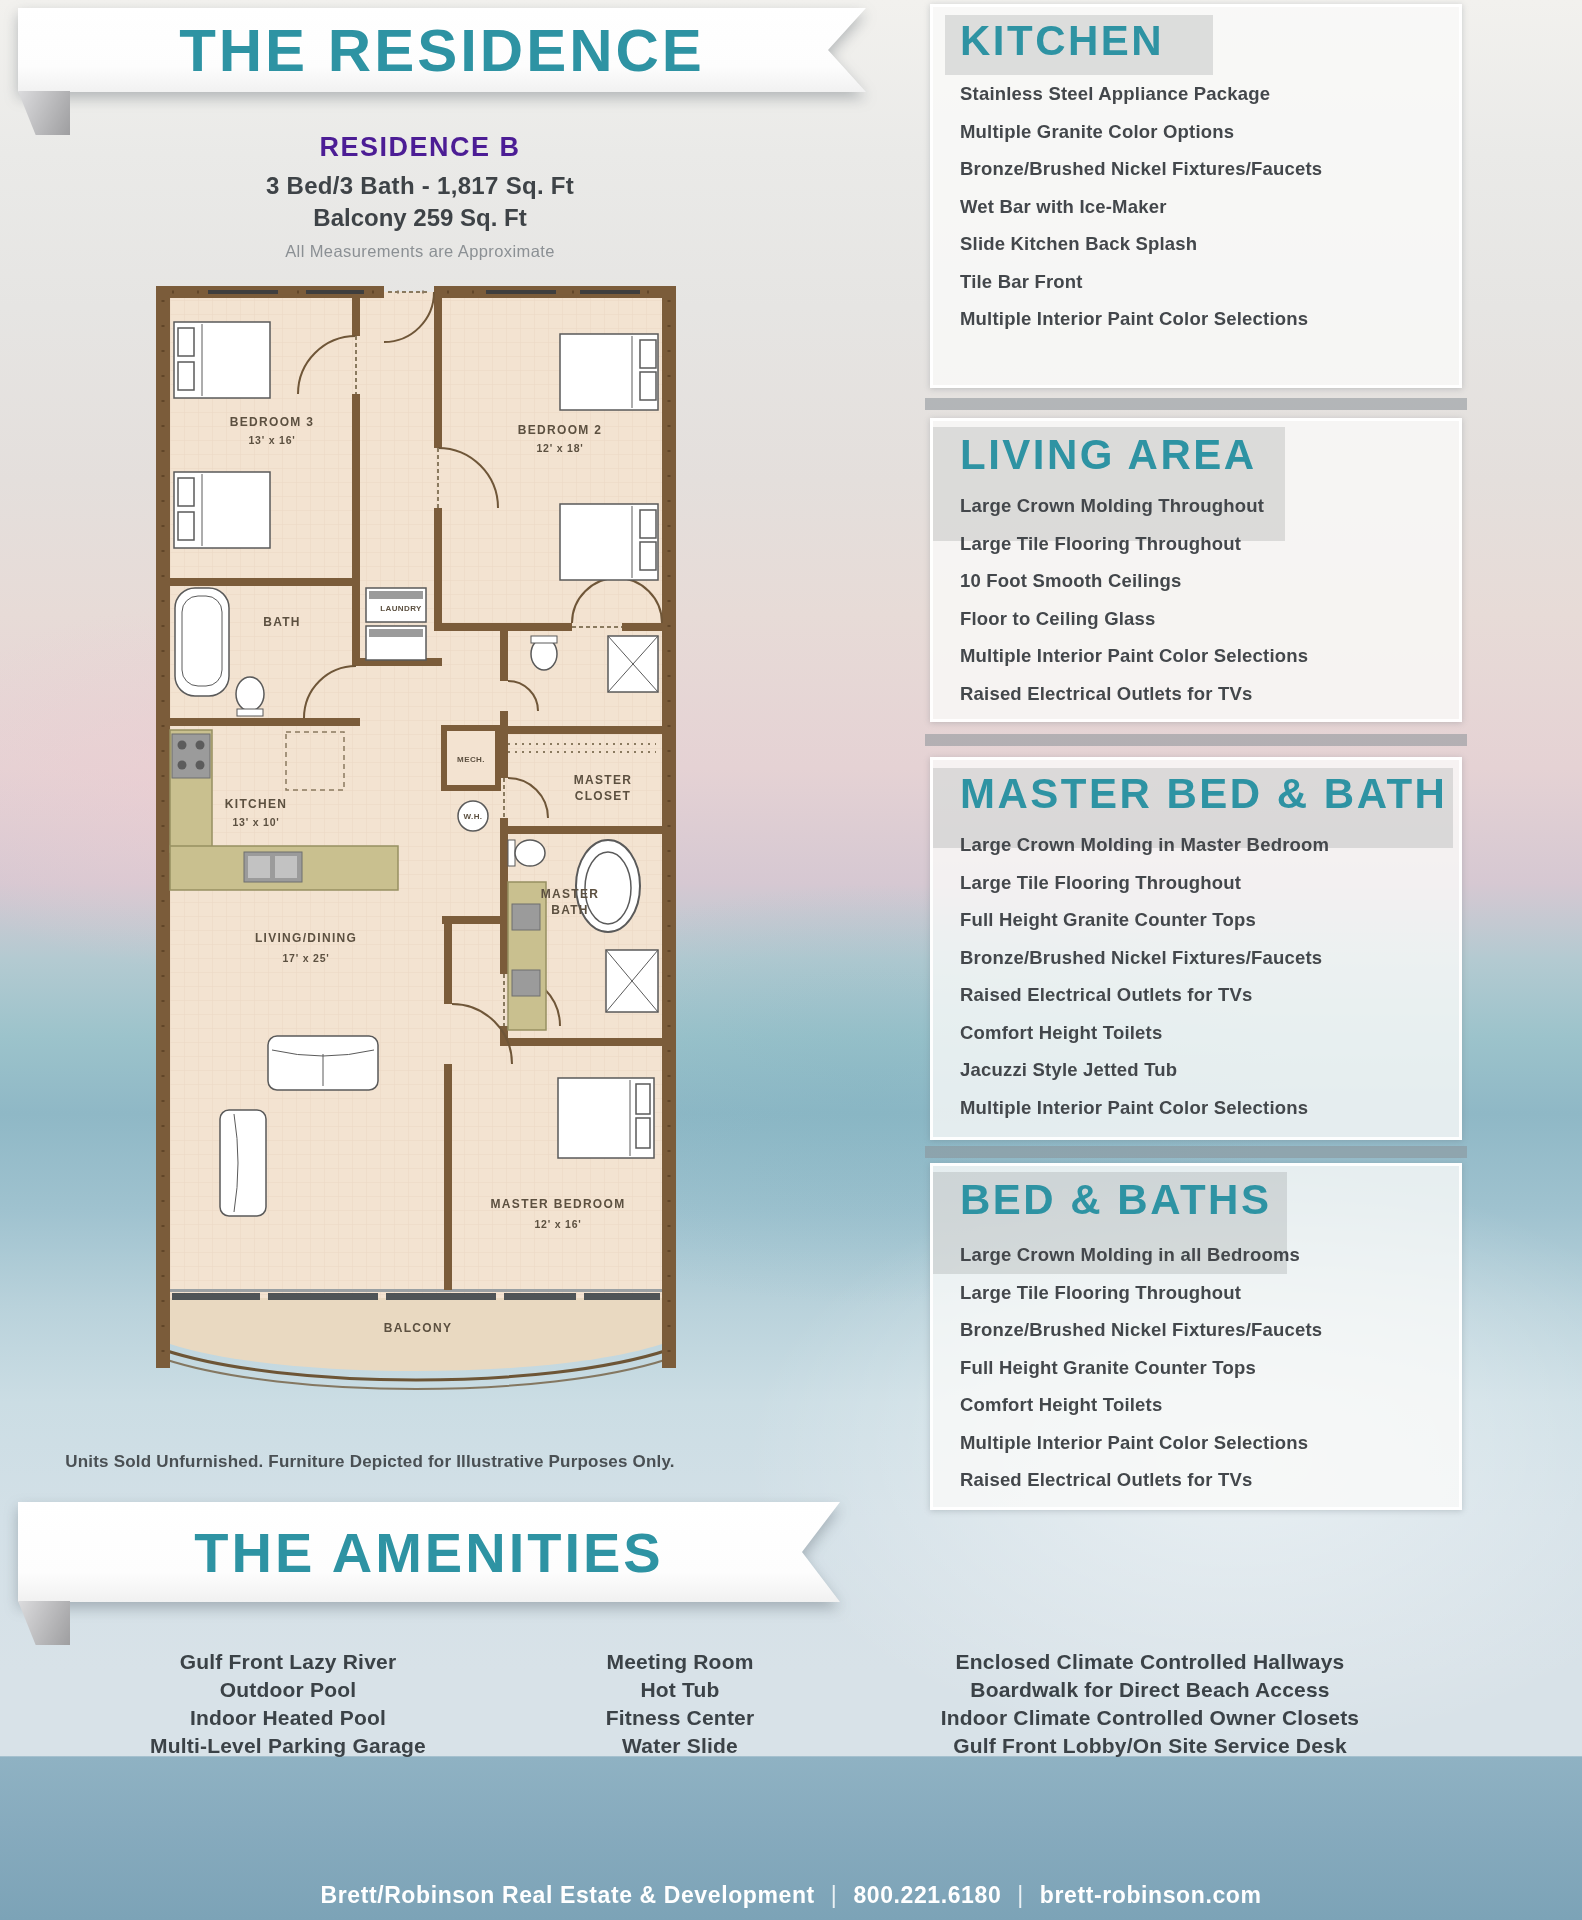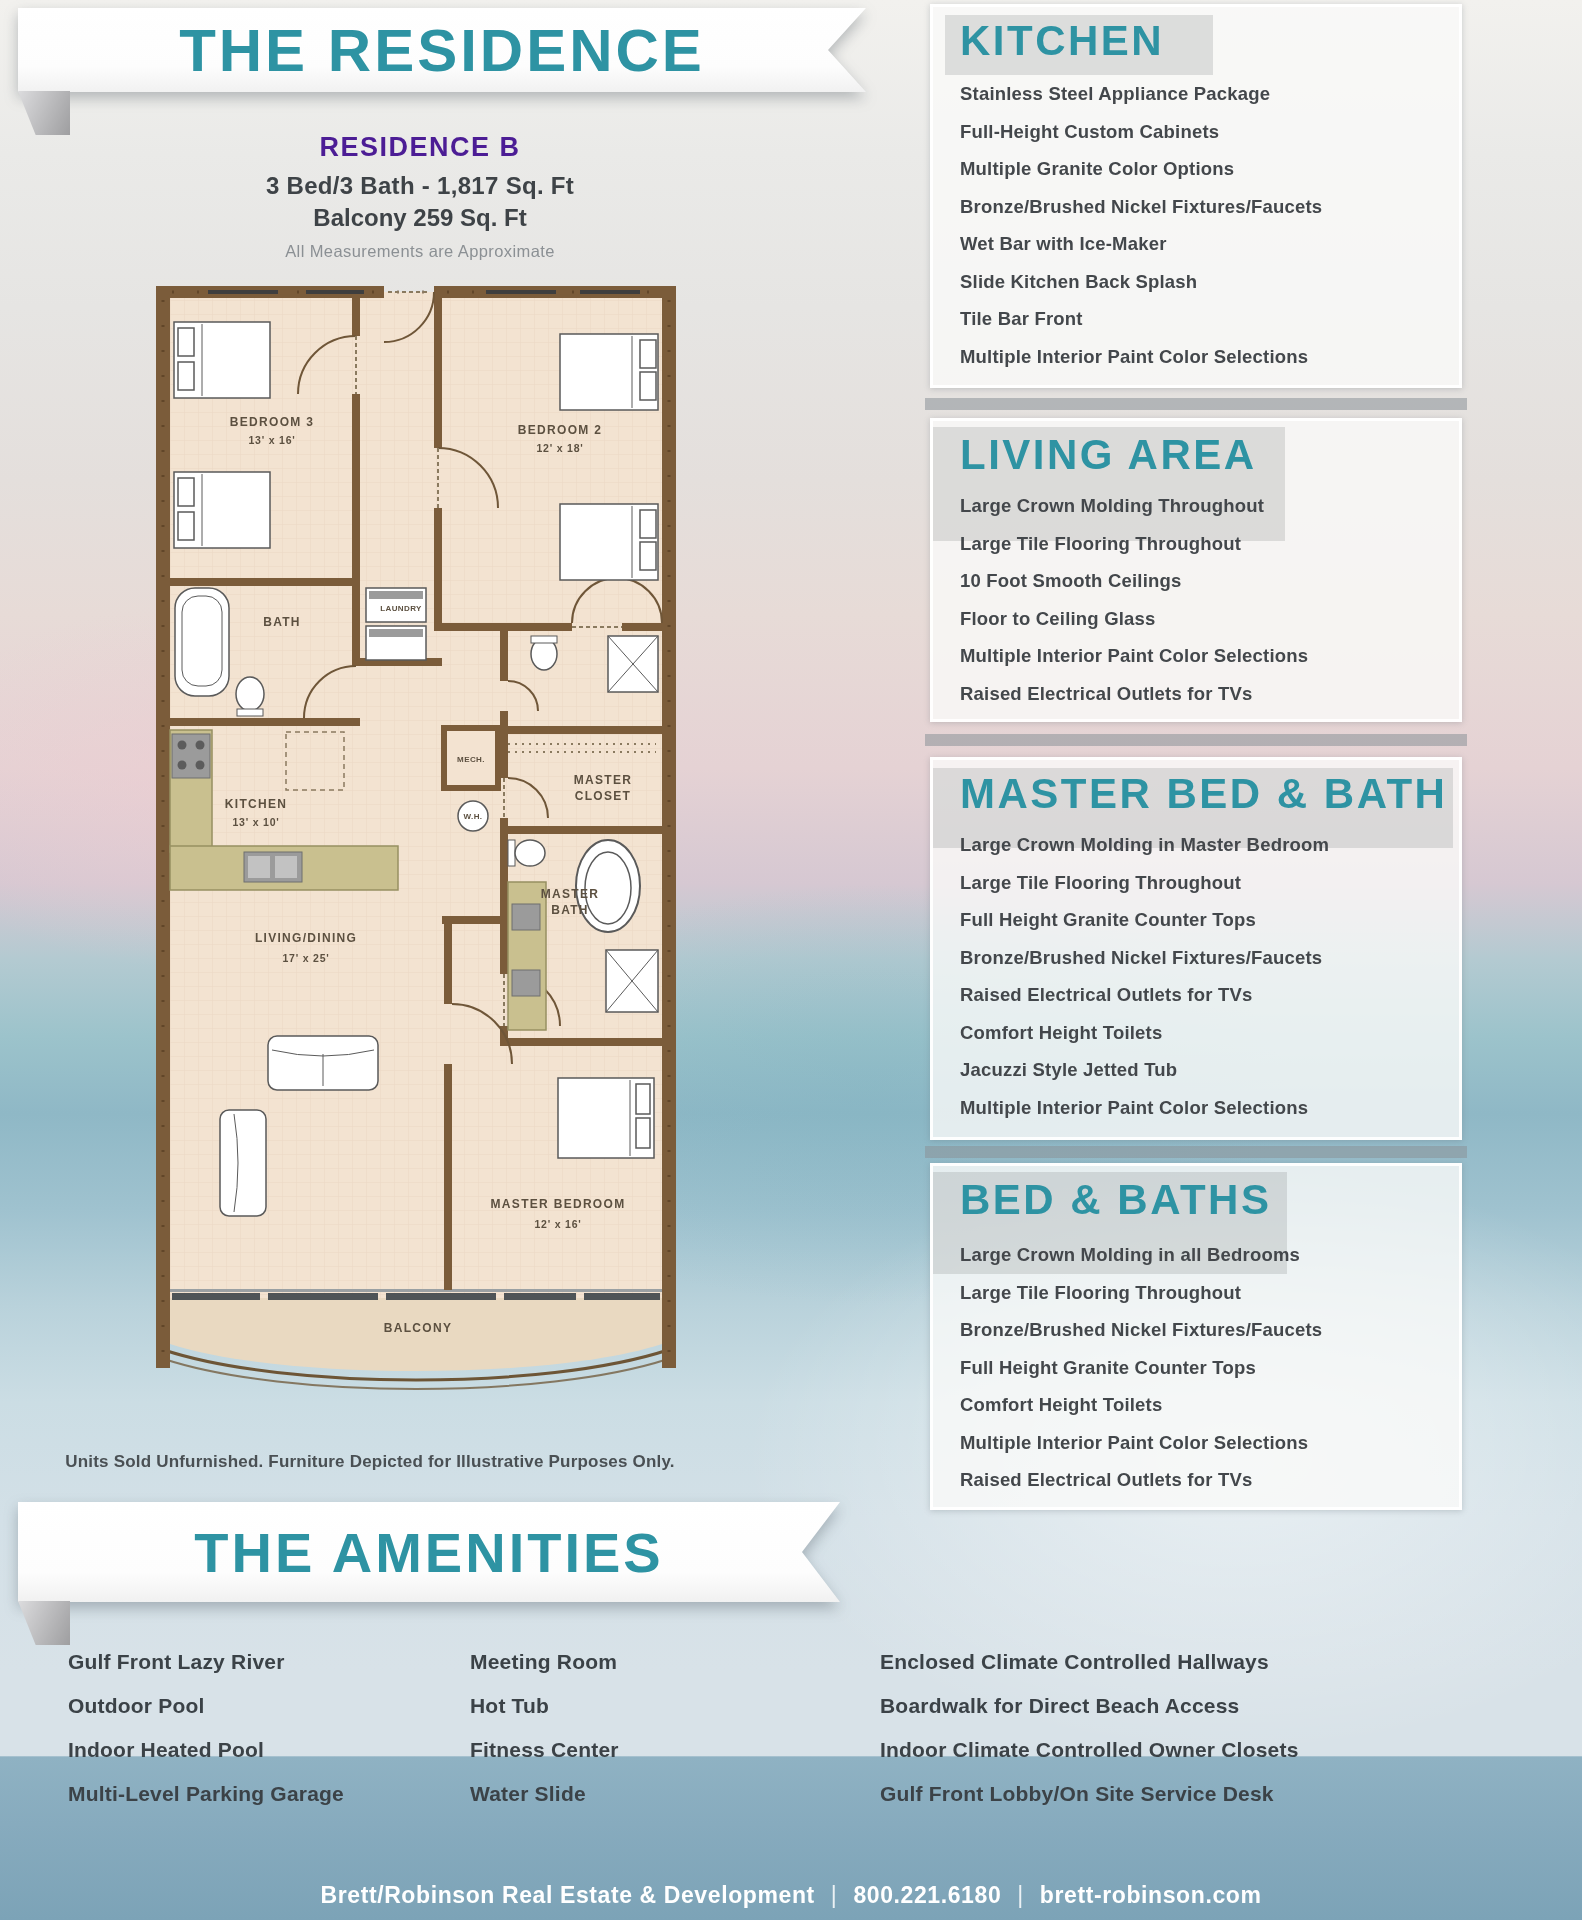--- a/index.html
+++ b/index.html
@@ -98,21 +98,21 @@
   .p-master  .hl{left:0;top:8px;width:520px;height:80px;}
   .p-beds    .hl{left:0;top:6px;width:354px;height:102px;}
   .p-kitchen .items{top:68px;}
   .p-living  .items{top:66px;}
   .p-master  .items{top:66px;}
   .p-beds    .items{top:70px;}
   .divider{position:absolute;left:925px;width:542px;height:12px;background:rgba(138,146,152,.55);}
   .d1{top:398px;} .d2{top:734px;} .d3{top:1146px;}
 
   
-  .amen-col{position:absolute;top:1648px;display:flex;flex-direction:column;gap:16px;text-align:left;}
+  .amen-col{position:absolute;top:1648px;display:flex;flex-direction:column;text-align:center;}
   .amen-item{font-size:21px;font-weight:bold;color:#3b4247;line-height:28px;letter-spacing:.2px;white-space:nowrap;}
   .c1{left:68px;width:440px;}
   .c2{left:470px;width:420px;}
   .c3{left:880px;width:540px;}
 
   
   .footer{
     position:absolute;left:0;top:1882px;width:100%;text-align:center;
     color:#ffffff;font-size:23px;font-weight:bold;letter-spacing:.6px;
   }
@@ -335,21 +335,20 @@
 </svg>
 </div>
 
 <div class="disclaimer">Units Sold Unfurnished. Furniture Depicted for Illustrative Purposes Only.</div>
 
 <section class="panel p-kitchen">
   <div class="hl"></div>
   <h2>KITCHEN</h2>
   <div class="items">
       <div class="feat">Stainless Steel Appliance Package</div>
-      <div class="feat">Full-Height Custom Cabinets</div>
       <div class="feat">Multiple Granite Color Options</div>
       <div class="feat">Bronze/Brushed Nickel Fixtures/Faucets</div>
       <div class="feat">Wet Bar with Ice-Maker</div>
       <div class="feat">Slide Kitchen Back Splash</div>
       <div class="feat">Tile Bar Front</div>
       <div class="feat">Multiple Interior Paint Color Selections</div>
     </div>
 </section>
 <div class="divider d1"></div>
 

